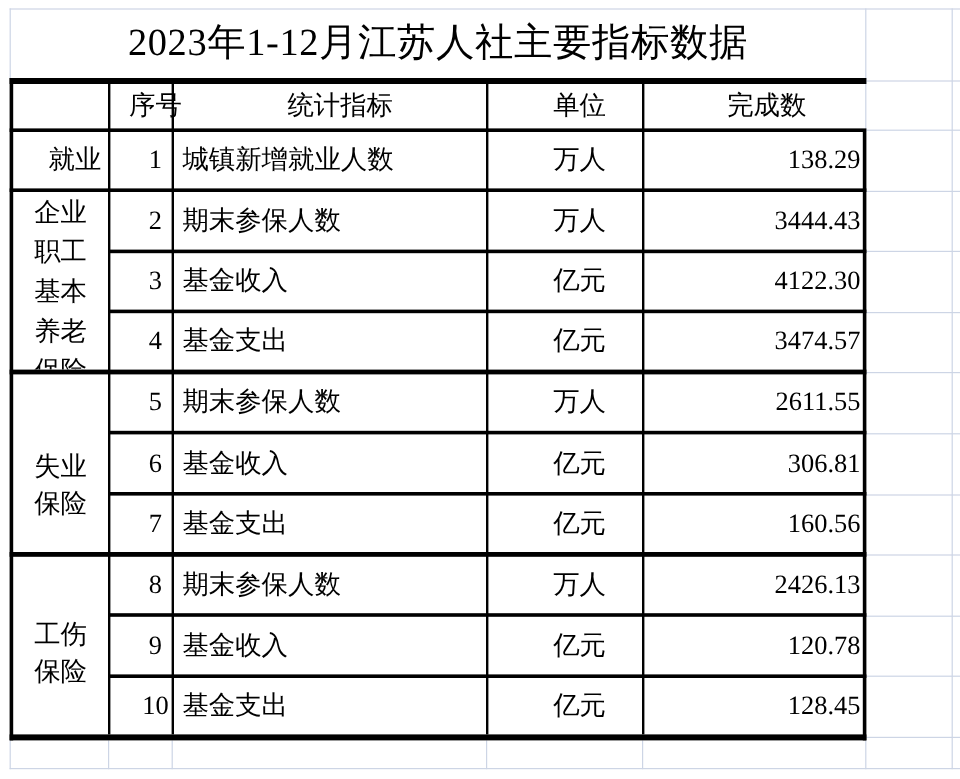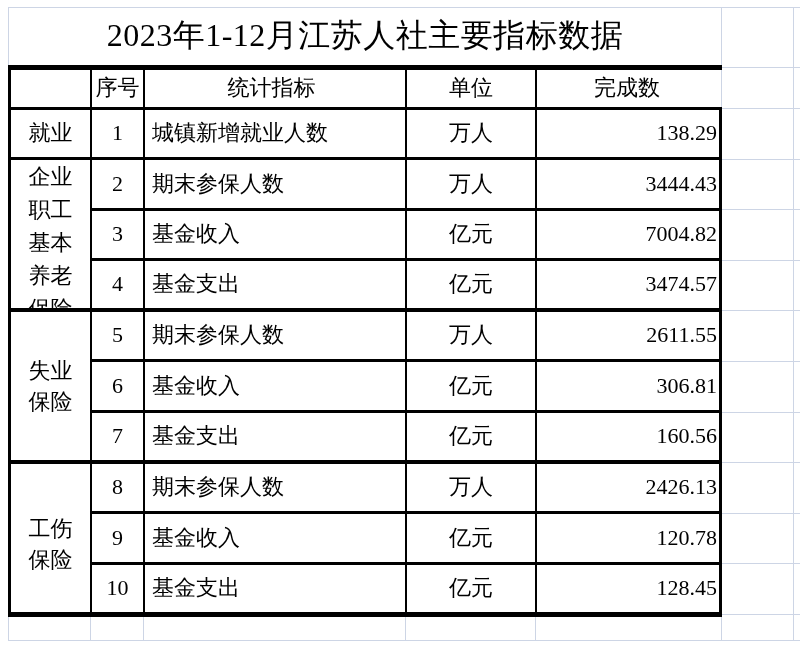--- a/index.html
+++ b/index.html
@@ -19,21 +19,21 @@
   .title{
     left:8px;top:7px;width:714px;height:58px;
     display:flex;align-items:center;justify-content:center;
     font-size:32px;letter-spacing:0.5px;
   }
   
   .cell{
     position:absolute;display:flex;align-items:center;
     font-size:22px;line-height:1.2;overflow:hidden;background:transparent;
   }
-  .c-center{justify-content:center;text-align:center;}
+  .c-center{justify-content:center;text-align:center;margin-left:12px;}
   .c-left{justify-content:flex-start;padding-left:7px;}
   .c-right{justify-content:flex-end;text-align:right;padding-right:1px;}
   .cat-multi{white-space:pre-line;align-items:flex-start;line-height:33px;text-align:center;justify-content:center;border-radius:16px;}
   .cat-center{white-space:pre-line;line-height:31px;text-align:center;justify-content:center;}
   
   .col-cat {left:11px; width:79px;text-align:center;}
   .col-seq {left:92px; width:51px;}
   .col-ind {left:145px;width:253px;}
   .col-unit{left:407px;width:128px;}
   .col-val {left:537px;width:180px;text-align:right;}
@@ -43,21 +43,21 @@
   .r2  {top:160px;height:48px;}
   .r3  {top:211px;height:47px;}
   .r4  {top:261px;height:47px;}
   .r5  {top:312px;height:47px;}
   .r6  {top:362px;height:48px;}
   .r7  {top:413px;height:47px;}
   .r8  {top:464px;height:47px;}
   .r9  {top:514px;height:48px;}
   .r10 {top:565px;height:47px;}
   .cat2{top:160px;height:148px;}
-  .cat3{top:312px;height:148px;}
+  .cat3{top:330px;height:148px;}
   .cat4{top:464px;height:160px;}
 </style>
 </head>
 <body>
 
 <div class="gl h" style="left:8px;top:7px;width:792px;"></div>
 <div class="gl h" style="left:722px;top:67px;width:78px;"></div>
 <div class="gl h" style="left:722px;top:108px;width:78px;"></div>
 <div class="gl h" style="left:722px;top:159px;width:78px;"></div>
 <div class="gl h" style="left:722px;top:209px;width:78px;"></div>
@@ -126,21 +126,21 @@
 <div class="cell c-right  r1 col-val">138.29</div>
 
 <div class="cell c-center r2 col-seq">2</div>
 <div class="cell c-left   r2 col-ind">期末参保人数</div>
 <div class="cell c-center r2 col-unit">万人</div>
 <div class="cell c-right  r2 col-val">3444.43</div>
 
 <div class="cell c-center r3 col-seq">3</div>
 <div class="cell c-left   r3 col-ind">基金收入</div>
 <div class="cell c-center r3 col-unit">亿元</div>
-<div class="cell c-right  r3 col-val">7004.82</div>
+<div class="cell c-right  r3 col-val">4122.30</div>
 
 <div class="cell c-center r4 col-seq">4</div>
 <div class="cell c-left   r4 col-ind">基金支出</div>
 <div class="cell c-center r4 col-unit">亿元</div>
 <div class="cell c-right  r4 col-val">3474.57</div>
 
 <div class="cell c-center r5 col-seq">5</div>
 <div class="cell c-left   r5 col-ind">期末参保人数</div>
 <div class="cell c-center r5 col-unit">万人</div>
 <div class="cell c-right  r5 col-val">2611.55</div>

